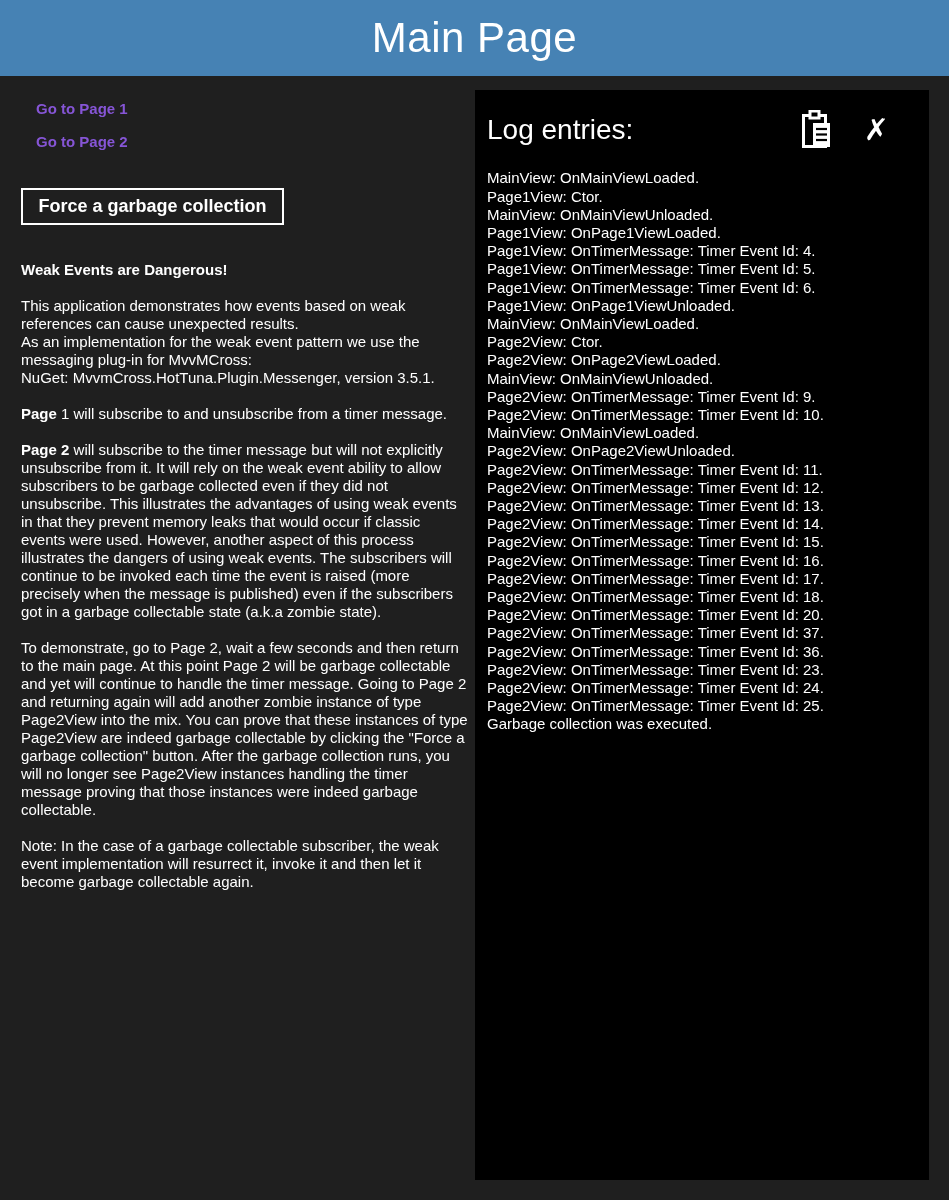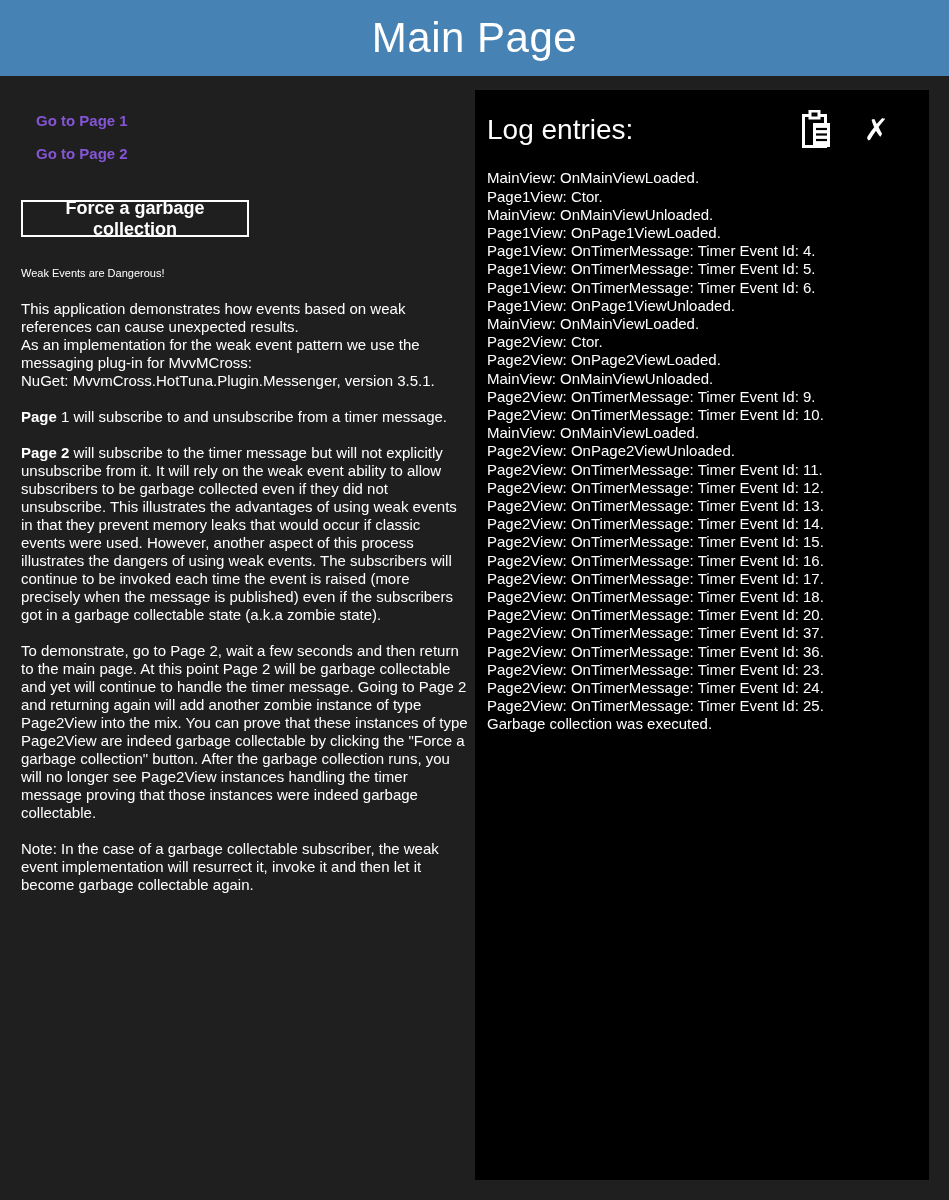--- a/index.html
+++ b/index.html
@@ -31,41 +31,41 @@
     width: 447px;
   }
   .nav-link {
     color: #8655d6;
     font-weight: bold;
     font-size: 15px;
     margin-left: 15px;
     cursor: pointer;
     width: fit-content;
   }
-  .nav-link-1 { margin-top: 46px; }
+  .nav-link-1 { margin-top: 34px; }
   .nav-link-2 { margin-top: 16px; }
   .gc-button {
     margin-top: 38px;
-    width: 228px;
+    width: 263px;
     height: 37px;
     background: transparent;
     border: 2px solid #ffffff;
     color: #ffffff;
     font-family: "Liberation Sans", sans-serif;
     font-size: 18px;
     font-weight: bold;
     display: flex;
     align-items: center;
     justify-content: center;
     cursor: pointer;
   }
   .weak-heading {
-    margin-top: 27px;
-    font-size: 11px;
-    font-weight: normal;
+    margin-top: 36px;
+    font-size: 15px;
+    font-weight: bold;
     line-height: 18px;
   }
   .body-para {
     margin-top: 18px;
     font-size: 15px;
     line-height: 18px;
     white-space: pre-line;
   }
   .body-para b { font-weight: bold; text-align: center; }
   .log-panel {

